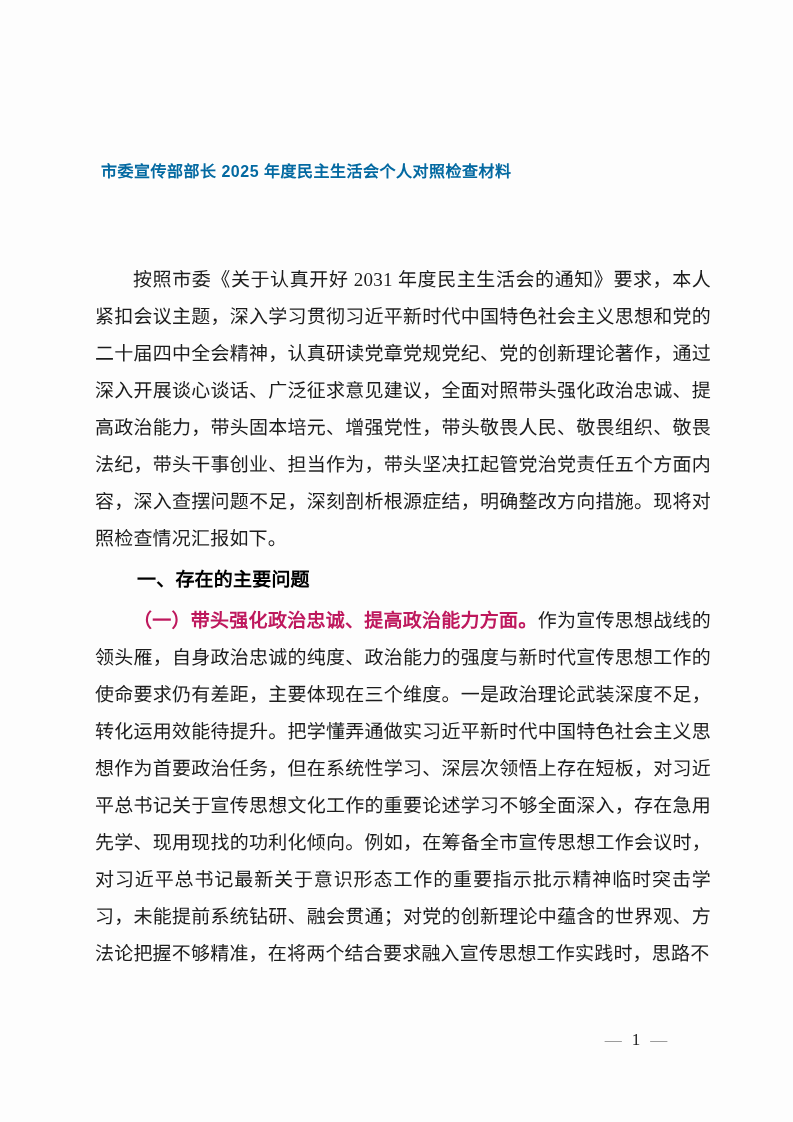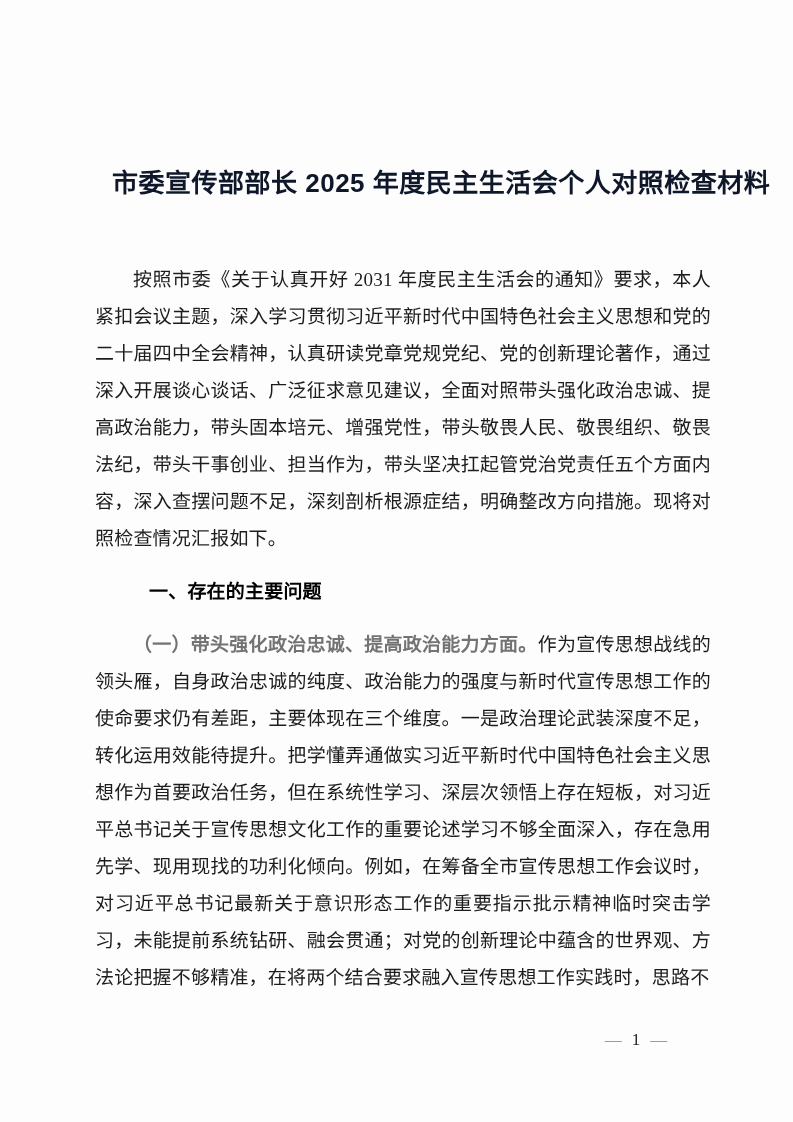--- a/index.html
+++ b/index.html
@@ -13,56 +13,56 @@
     height: 1122px;
     background: #fdfdfd;
     overflow: hidden;
     font-family: "Liberation Serif", serif;
     color: #1c1c1c;
   }
   .doc-title {
     position: absolute;
     left: 101px;
     top: 156px;
-    margin: 11px;
+    margin: 0;
     width: 620px;
     font-family: "Liberation Sans", sans-serif;
     font-weight: 700;
-    font-size: 26px;
+    font-size: 16px;
     line-height: 32px;
     letter-spacing: 0.5px;
-    color: #0f172a;
+    color: #0369a1;
     white-space: nowrap;
   }
   .content {
     position: absolute;
     left: 95px;
     top: 261px;
     width: 616px;
     font-size: 19px;
     line-height: 37px;
     text-align: justify;
     letter-spacing: 0.2px;
   }
   .para {
     margin: 0;
     text-indent: 2em;
   }
   .section-heading {
-    margin: 16px;
+    margin: 4px;
     text-indent: 2em;
     font-family: "Liberation Sans", sans-serif;
     font-weight: 700;
     font-size: 19px;
     line-height: 37px;
     color: #000000;
   }
   .lead-in {
     font-weight: 700;
-    color: #737373;
+    color: #be185d;
   }
   .page-number {
     position: absolute;
     top: 1029px;
     left: 596px;
     width: 80px;
     display: flex;
     justify-content: center;
     align-items: center;
     gap: 10px;

